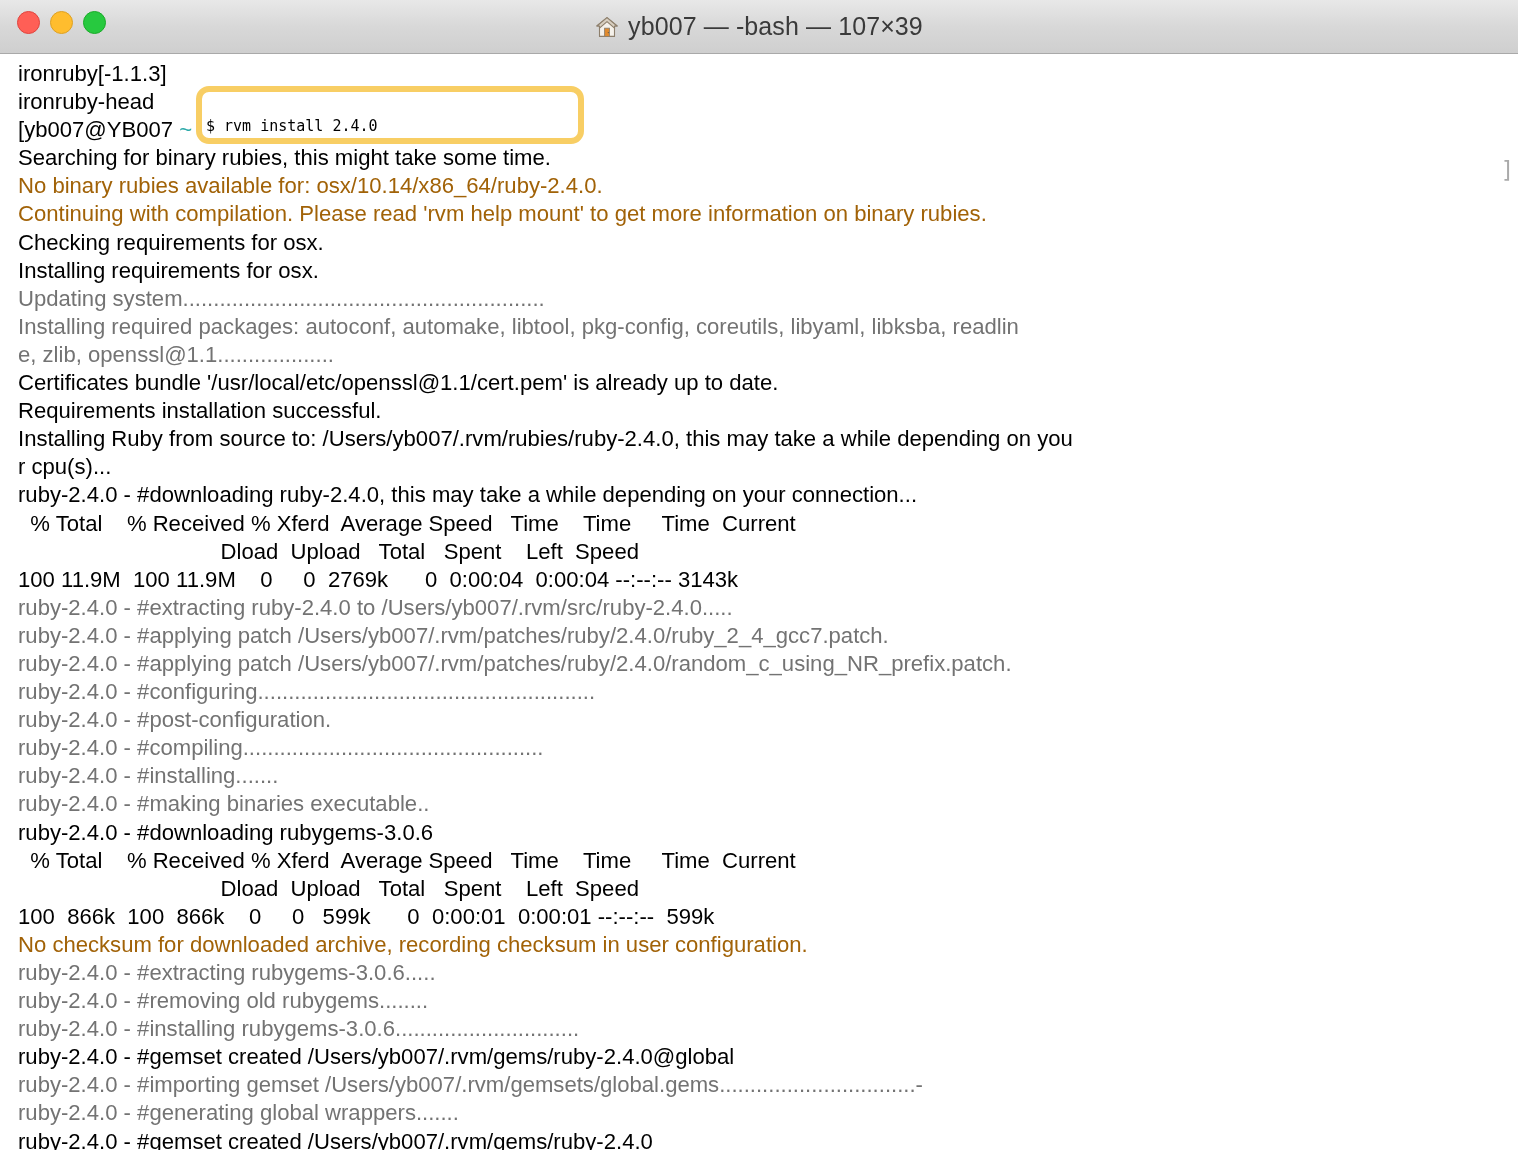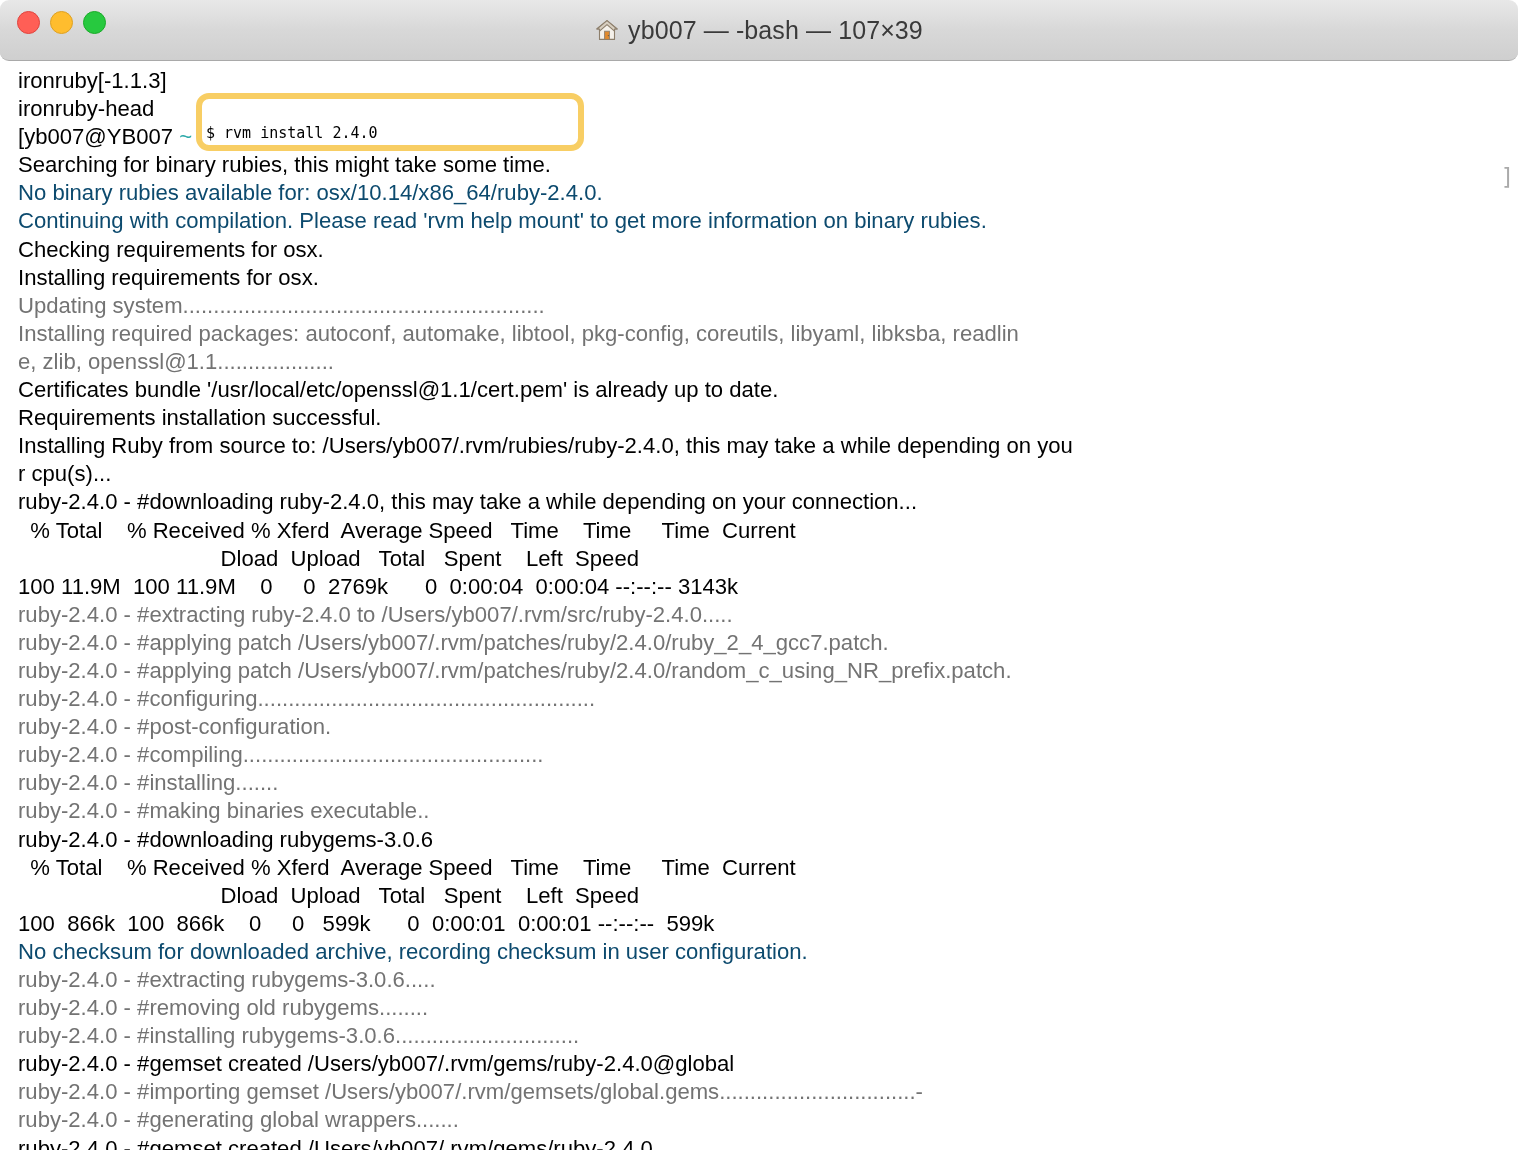--- a/index.html
+++ b/index.html
@@ -19,29 +19,28 @@
     position: relative;
     width: 1518px;
     height: 1150px;
     background: #ffffff;
     overflow: hidden;
   }
 
   
   #titlebar {
     position: relative;
-    height: 61px;
+    height: 54px;
     box-sizing: border-box;
     background: linear-gradient(to bottom, #e8e8e8 0%, #d8d8d8 50%, #cfcfcf 100%);
     border-bottom: 1px solid #a9a9a9;
     display: flex;
     align-items: center;
     justify-content: center;
     user-select: none;
-    border-radius: 9px;
   }
   #traffic-lights {
     position: absolute;
     left: 17px;
     top: 0;
     height: 45px;
     display: flex;
     align-items: center;
     gap: 10px;
   }
@@ -85,21 +84,21 @@
     font-size: 22.1px;
     line-height: 28.1px;
     letter-spacing: 0px;
     white-space: pre;
     color: #000000;
     padding-left: 18px;
   }
   .ln { white-space: pre; display: block; height: 28.1px; }
   .c-black  { color: #000000; }
   .c-green  { color: #737373; }
-  .c-yellow { color: #0c4a6e; }
+  .c-yellow { color: #a16207; }
   .c-cyan   { color: #2aa8a8; }
 
   
   #prompt-right-bracket {
     position: absolute;
     right: 4px;
     top: 102px;
     font-family: "DejaVu Sans Mono", monospace;
     font-size: 22.1px;
     line-height: 28.1px;

